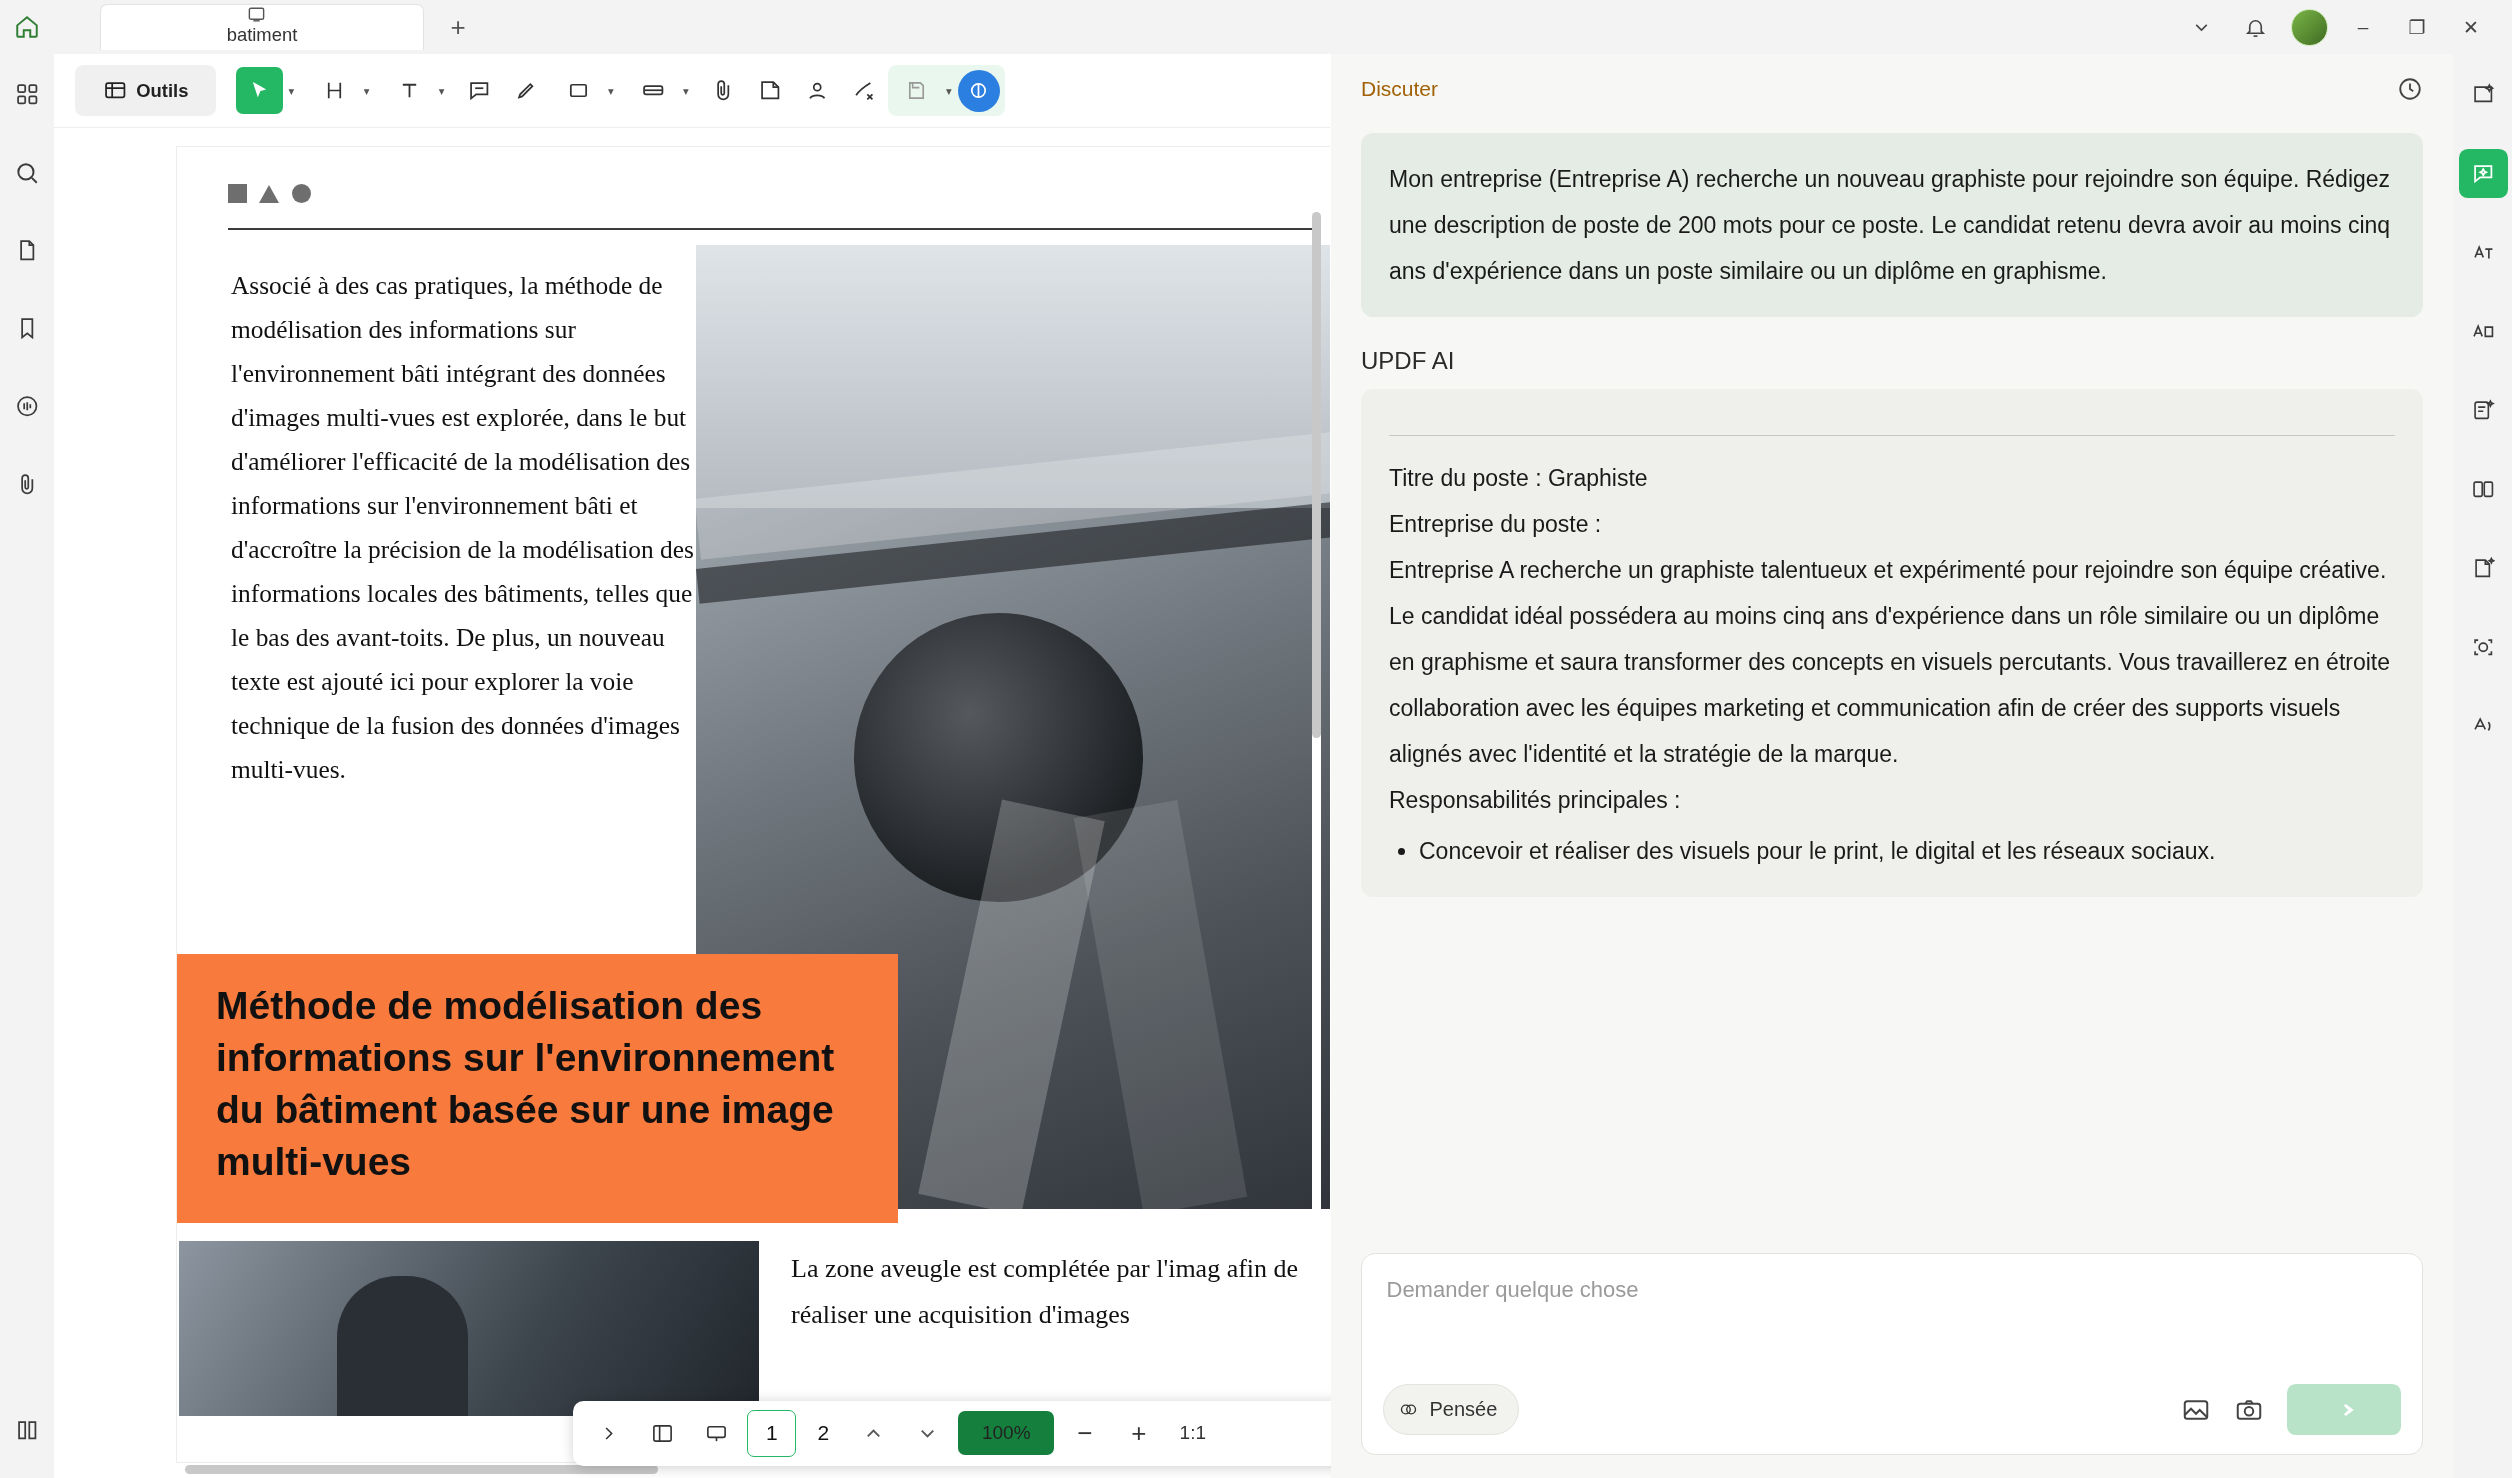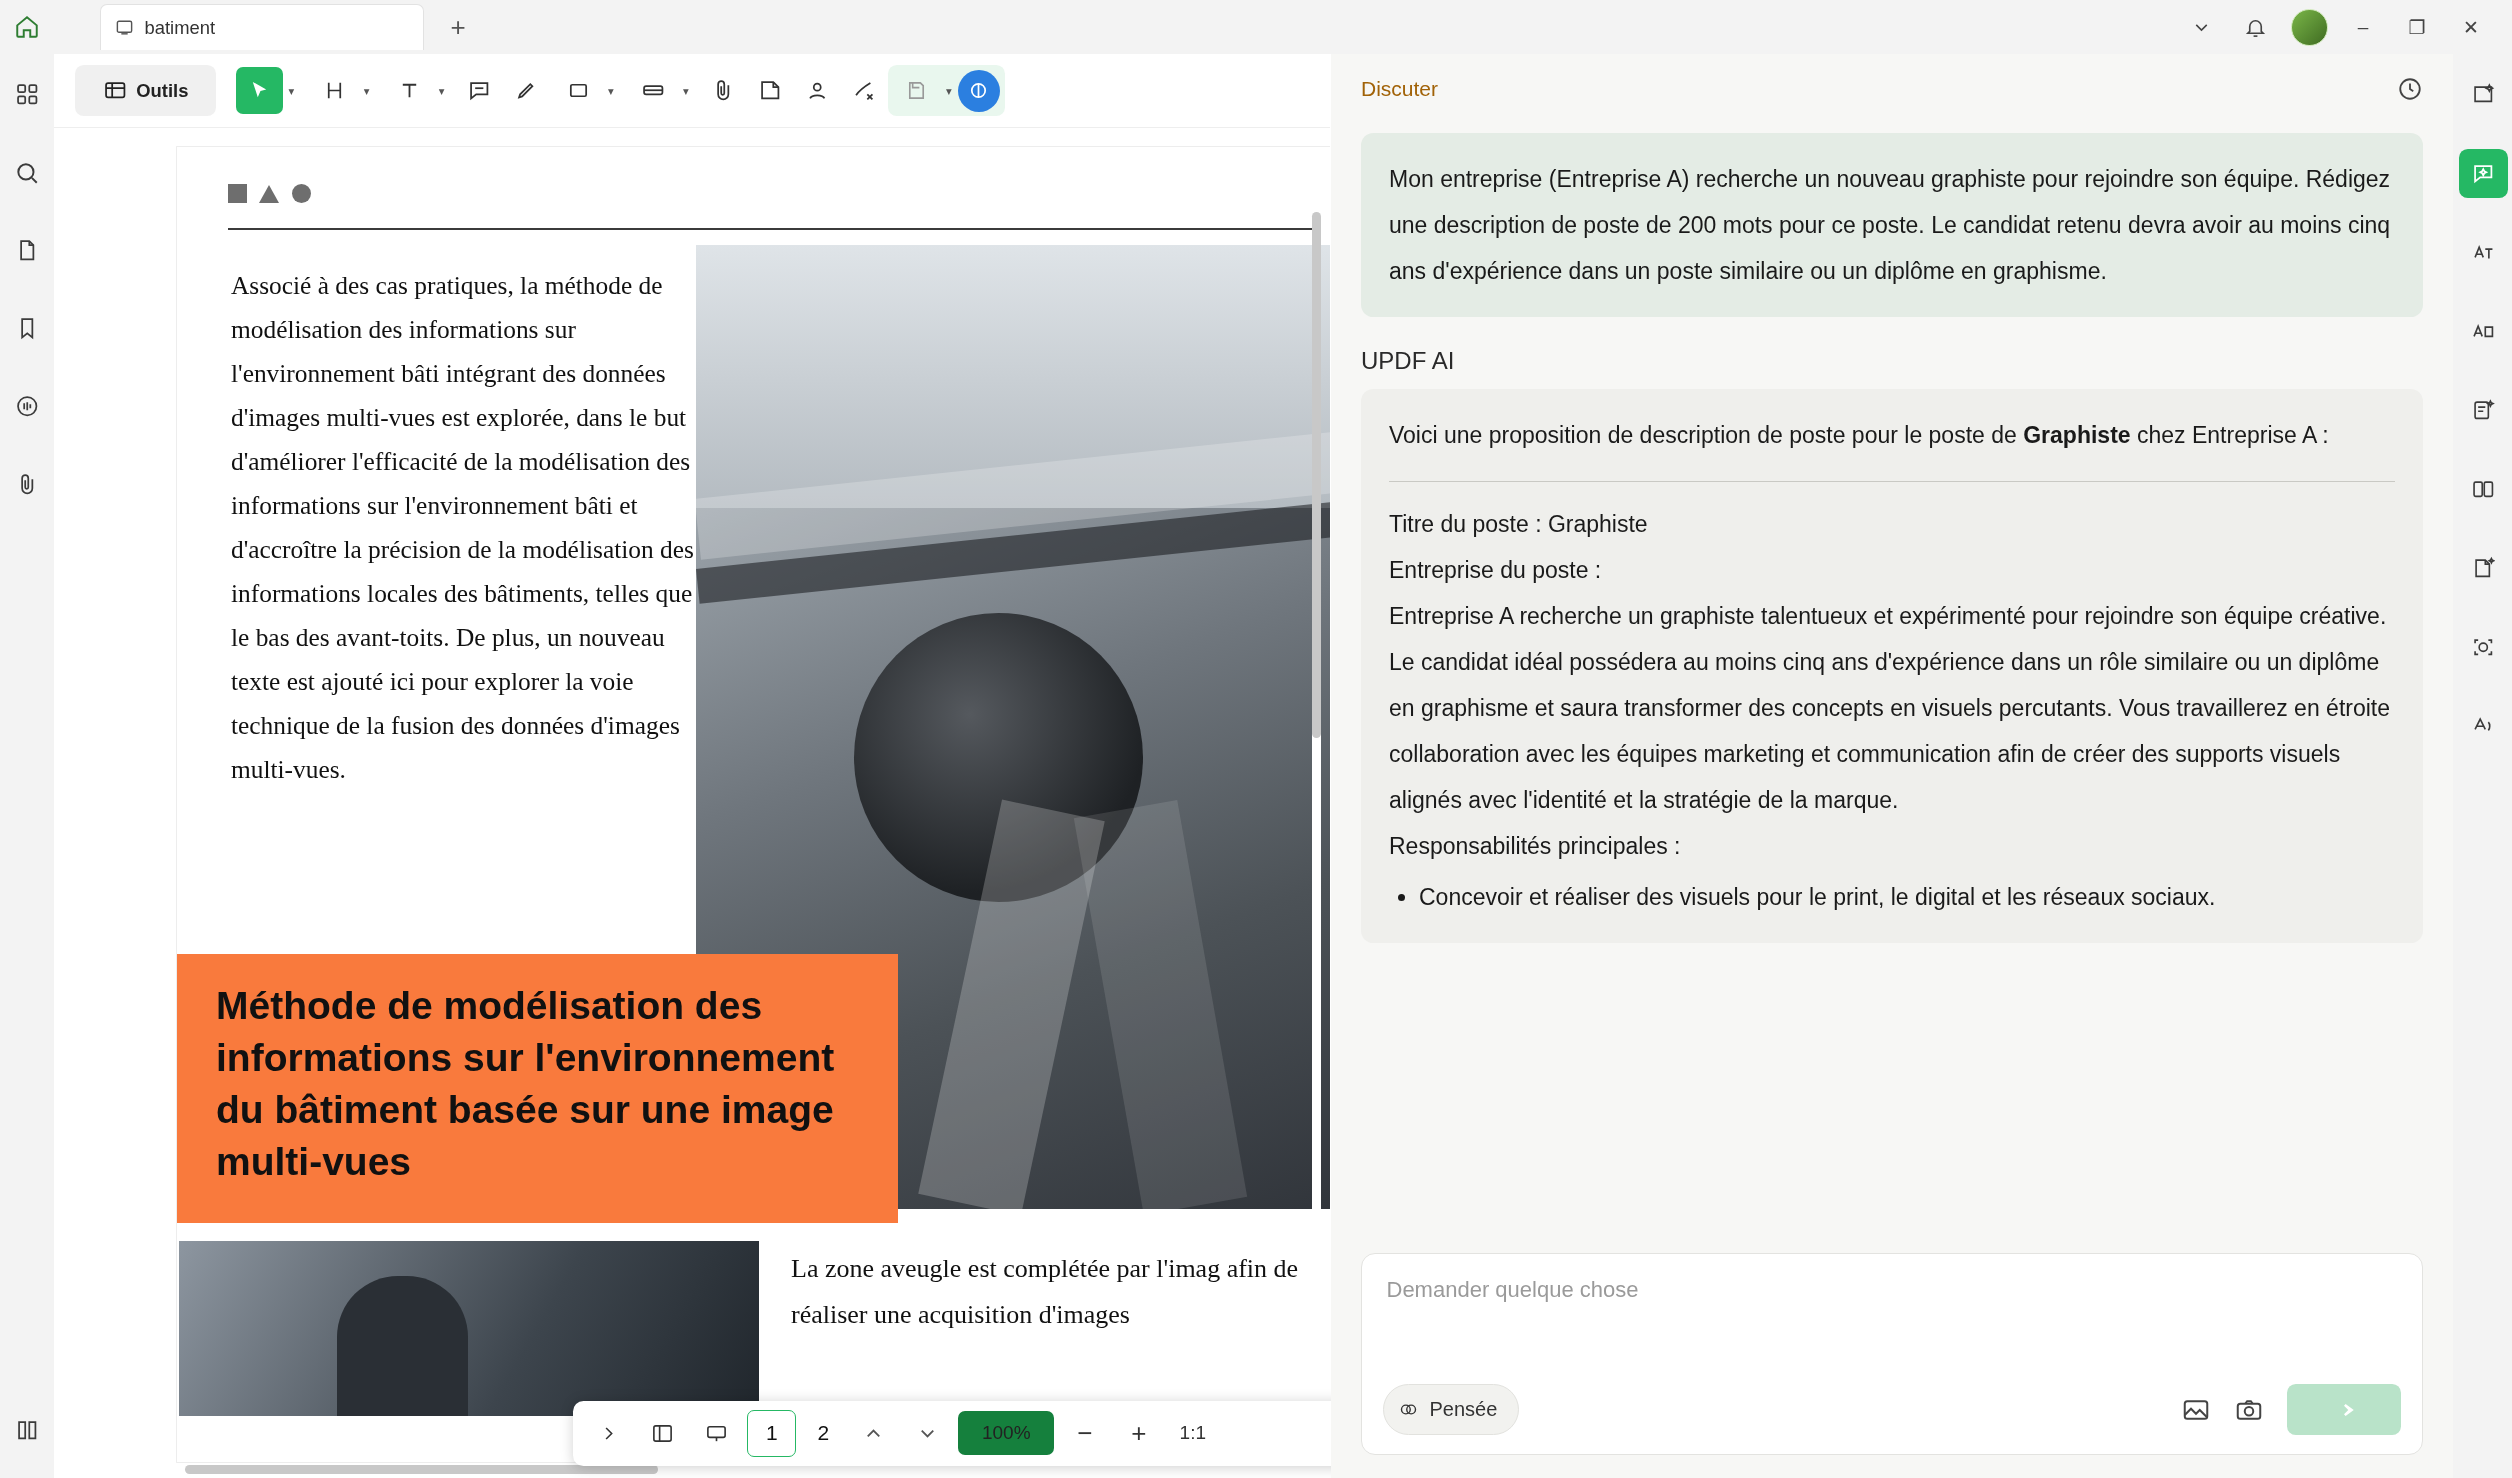--- a/index.html
+++ b/index.html
@@ -15,21 +15,21 @@
   .titlebar {
     position: absolute; top: 0; left: 0; width: 2512px; height: 54px;
     background: #f3f3f3; display: flex; align-items: center;
   }
   .home-btn {
     width: 54px; height: 54px; display: flex; align-items: center; justify-content: center;
   }
   .tab {
     margin-left: 46px; width: 324px; height: 46px; background: #ffffff;
     border-radius: 7px 7px 0 0; display: flex; align-items: center; padding: 0 14px;
-    border: 0.9px solid #e2e2e2; border-bottom: none;
+    border: 0.9px solid #e2e2e2; border-bottom: none; flex-direction: column;
   }
   .tab .tab-ic { margin-right: 10.5px; display:flex; align-items:center;}
   .tab-label { font-size: 18.4px; color: #333; }
   .new-tab { margin-left: 19px; font-size: 26px; color: #555; width: 30px; text-align:center; cursor: default;}
   .tb-right { margin-left: auto; display: flex; align-items: center; padding-right: 14px; }
   .tb-right > div { width: 54px; height: 54px; display:flex; align-items:center; justify-content:center; }
   .avatar {
     width: 37px; height: 37px; border-radius: 50%;
     background: linear-gradient(135deg,#7ab648,#3f6b22);
     border: 1.8px solid #cfe8b8;
@@ -517,23 +517,20 @@
             <path d="M12 7v5l3 2"></path>
         </svg>
       </span>
     </span>
   </div>
 
   <div class="chat">
     <div class="ubub">Mon entreprise (Entreprise A) recherche un nouveau graphiste pour rejoindre son équipe. Rédigez une description de poste de 200 mots pour ce poste. Le candidat retenu devra avoir au moins cinq ans d'expérience dans un poste similaire ou un diplôme en graphisme.</div>
     <div class="aititle">UPDF AI</div>
     <div class="abub">
-      <div>
-        <span>Voici une proposition de description de poste pour le poste de </span><span class="b">Graphiste</span><span> chez Entreprise A :</span>
-      </div>
       <hr>
       <div>Titre du poste : Graphiste</div>
       <div>Entreprise du poste :</div>
       <div>Entreprise A recherche un graphiste talentueux et expérimenté pour rejoindre son équipe créative. Le candidat idéal possédera au moins cinq ans d'expérience dans un rôle similaire ou un diplôme en graphisme et saura transformer des concepts en visuels percutants. Vous travaillerez en étroite collaboration avec les équipes marketing et communication afin de créer des supports visuels alignés avec l'identité et la stratégie de la marque.</div>
       <div>Responsabilités principales :</div>
       <ul>
         <li>Concevoir et réaliser des visuels pour le print, le digital et les réseaux sociaux.</li>
       </ul>
     </div>
   </div>

